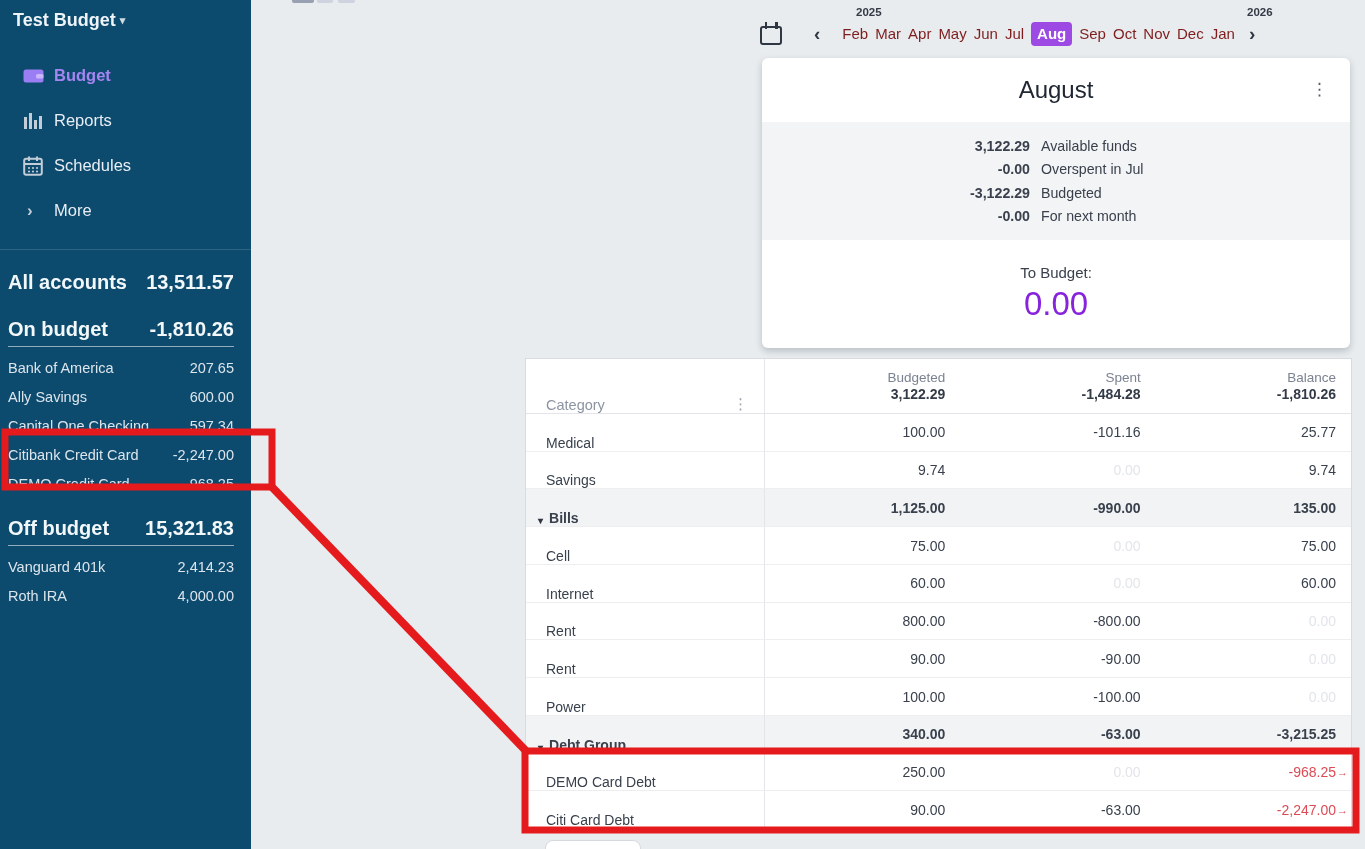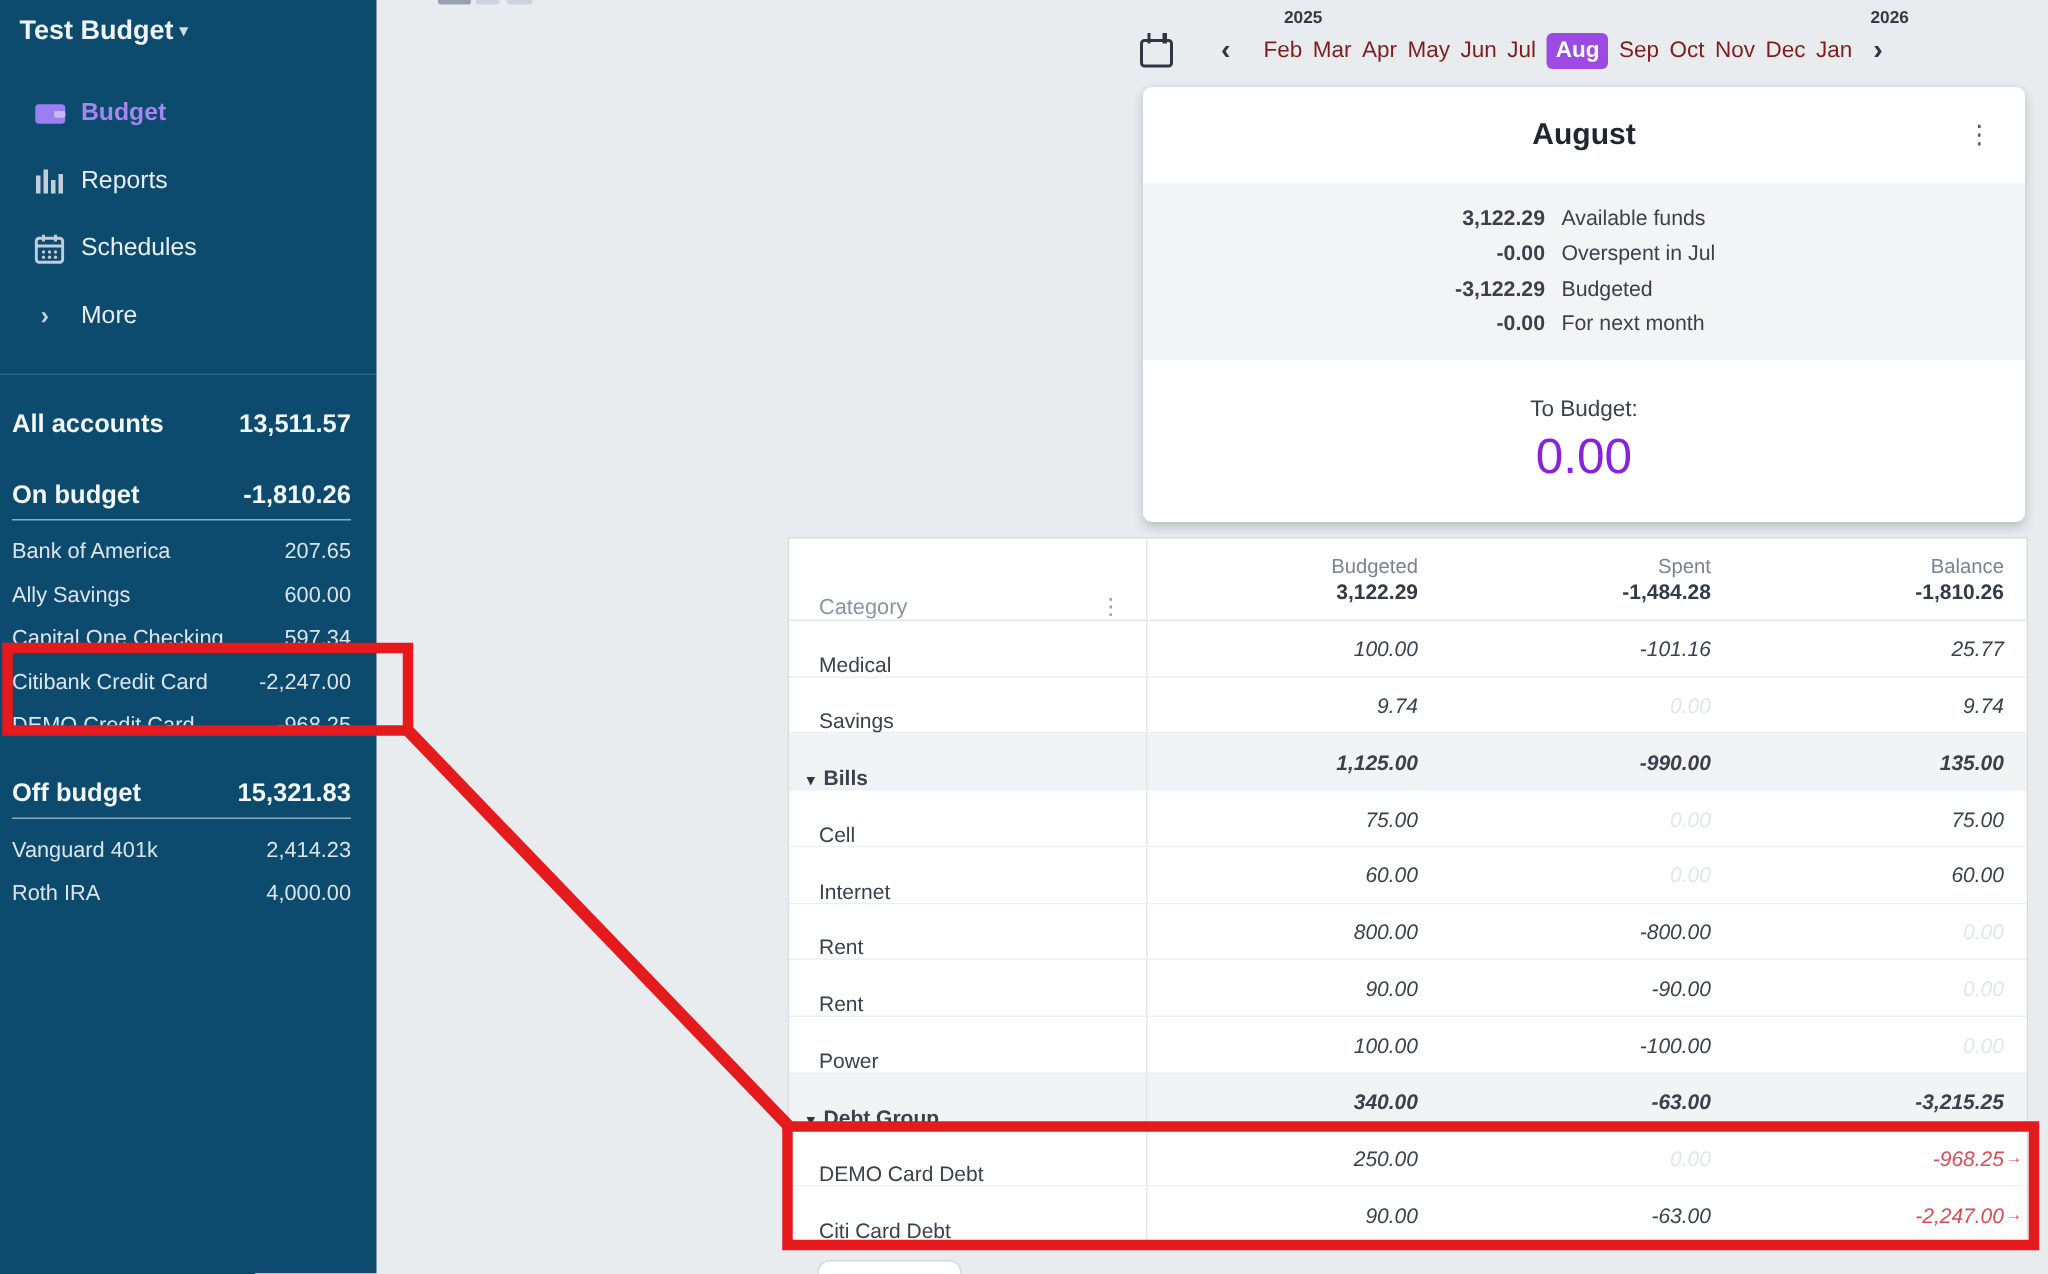--- a/index.html
+++ b/index.html
@@ -10,21 +10,21 @@
   .sidebar { position:absolute; left:0; top:0; width:251px; height:849px; background:#0c4a6e; color:#e8eef4; z-index:1; }
   .sb-title { padding:10px 0 0 13px; font-size:18px; font-weight:bold; color:#eef4f8; cursor:pointer; }
   .sb-title .caret { font-size:11px; vertical-align:2px; margin-left:4px; color:#cfdae3; }
   .sb-nav { margin-top:22px; }
   .nav-item { display:flex; align-items:center; height:45px; padding-left:13px; font-size:16.5px; cursor:pointer; color:#e8eef4;margin-left:10px; }
   .nav-item .ni-icon { width:31px; display:flex; align-items:center; }
   .nav-item.active { color:#a585f2; font-weight:bold; }
   .nav-chev { color:#c3ced8; font-size:17px; font-weight:bold; padding-left:4px; }
   .sb-accounts { margin-top:16px; border-top:1px solid rgba(255,255,255,0.14); padding-top:18px; }
   .acct-row { display:flex; justify-content:space-between; align-items:center; padding:0 17px 0 8px; font-size:14.5px; color:#dce5ec; height:29px; cursor:pointer; }
-  .acct-row.hdr { font-weight:bold; color:#f2f7fa; font-size:17px; }
+  .acct-row.hdr { font-weight:bold; color:#f2f7fa; font-size:20px; }
   .group-rule { border-bottom:1px solid rgba(255,255,255,0.55); margin:2px 17px 6px 8px; }
   .sb-spacer { height:18px; }
   .sb-gap { height:16px; }
 
   
   .content { position:absolute; left:275px; top:0; width:1090px; height:849px; background:#e8ecef; }
   .topbar-frag { position:absolute; top:0; height:3px; border-radius:0 0 2px 2px; }
 
   
   .month-bar { position:absolute; left:485px; top:4px; width:600px; height:48px; }
@@ -35,21 +35,21 @@
   .cal-body { position:absolute; left:0; top:4px; width:22px; height:19px; border:2.5px solid #2f3742; border-radius:3px; }
   .cal-tab { position:absolute; top:0; width:2.5px; height:7px; background:#2f3742; }
   .mb-chev { font-size:19px; font-weight:bold; color:#2f3742; cursor:pointer; padding:0 6px; line-height:22px; }
   .mb-months { display:flex; align-items:center; gap:7px; margin:0 8px 0 16px; }
   .mb-month { font-size:15px; color:#7f1d1d; cursor:pointer; line-height:22px; }
   .mb-month.sel { background:#9d49e3; color:#fff; font-weight:bold; border-radius:4px; padding:1px 6px; }
 
   
   .card { position:absolute; left:487px; top:58px; width:588px; height:290px; background:#fff; border-radius:6px; box-shadow:0 3px 7px rgba(20,30,40,0.22); overflow:hidden; }
   .card-head { height:64px; display:flex; align-items:center; justify-content:center; position:relative; }
-  .card-title { font-size:20px; font-weight:bold; color:#202733; }
+  .card-title { font-size:24px; font-weight:normal; color:#202733; }
   .card-dots { position:absolute; right:22px; top:21px; font-size:17px; color:#555b66; cursor:pointer; }
   .card-summary { background:#f3f4f6; padding:12px 0 12px 0; }
   .cs-row { display:flex; height:23.5px; align-items:center; font-size:14.2px; color:#3a414d; }
   .cs-val { width:268px; text-align:right; font-weight:bold; }
   .cs-lbl { margin-left:11px; }
   .card-tobudget { text-align:center; padding-top:24px; }
   .tb-label { font-size:15px; color:#3a414d; }
   .tb-value { font-size:33px; color:#8722dd; margin-top:4px; cursor:pointer; }
 
   
@@ -62,21 +62,21 @@
   .tcol { flex:1; display:flex; flex-direction:column; justify-content:center; align-items:flex-end; padding-right:15px; }
   .tcol-label { font-size:13.5px; color:#7b8290; }
   .tcol-total { font-size:14px; font-weight:bold; color:#333b47; margin-top:1px; }
   .tbody { flex:1; display:flex; flex-direction:column; }
   .trow { flex:1; display:flex; border-bottom:1px solid #eceef0; font-size:14px; color:#39414d; cursor:pointer; background:#fff; }
   .trow:last-child { border-bottom:none; }
   .trow .tname { font-size:14px; color:#39414d; }
   .trow.grp { background:#f2f3f5; font-weight:bold; }
   .trow.grp .tname { padding-left:12px; }
   .grp-caret { font-size:10px; margin-right:6px; color:#2f3640; }
-  .tcell { flex:1; display:flex; align-items:center; justify-content:flex-end; padding-right:15px; position:relative;font-style:italic; }
+  .tcell { flex:1; display:flex; align-items:center; justify-content:flex-end; padding-right:15px; position:relative; }
   .tcell.muted { color:#e2e5ea; }
   .tcell.neg { color:#dc4b55; }
   .cell-arrow { position:absolute; right:3px; font-size:11px; color:#dc4b55; }
 
   .add-btn { position:absolute; left:270px; top:840px; width:96px; height:28px; background:#fff; border:1px solid #d6d9de; border-radius:8px; cursor:pointer; }
 
   
   .overlay { position:absolute; left:0; top:0; width:1365px; height:849px; z-index:60; pointer-events:none; }
 </style>
 </head>

